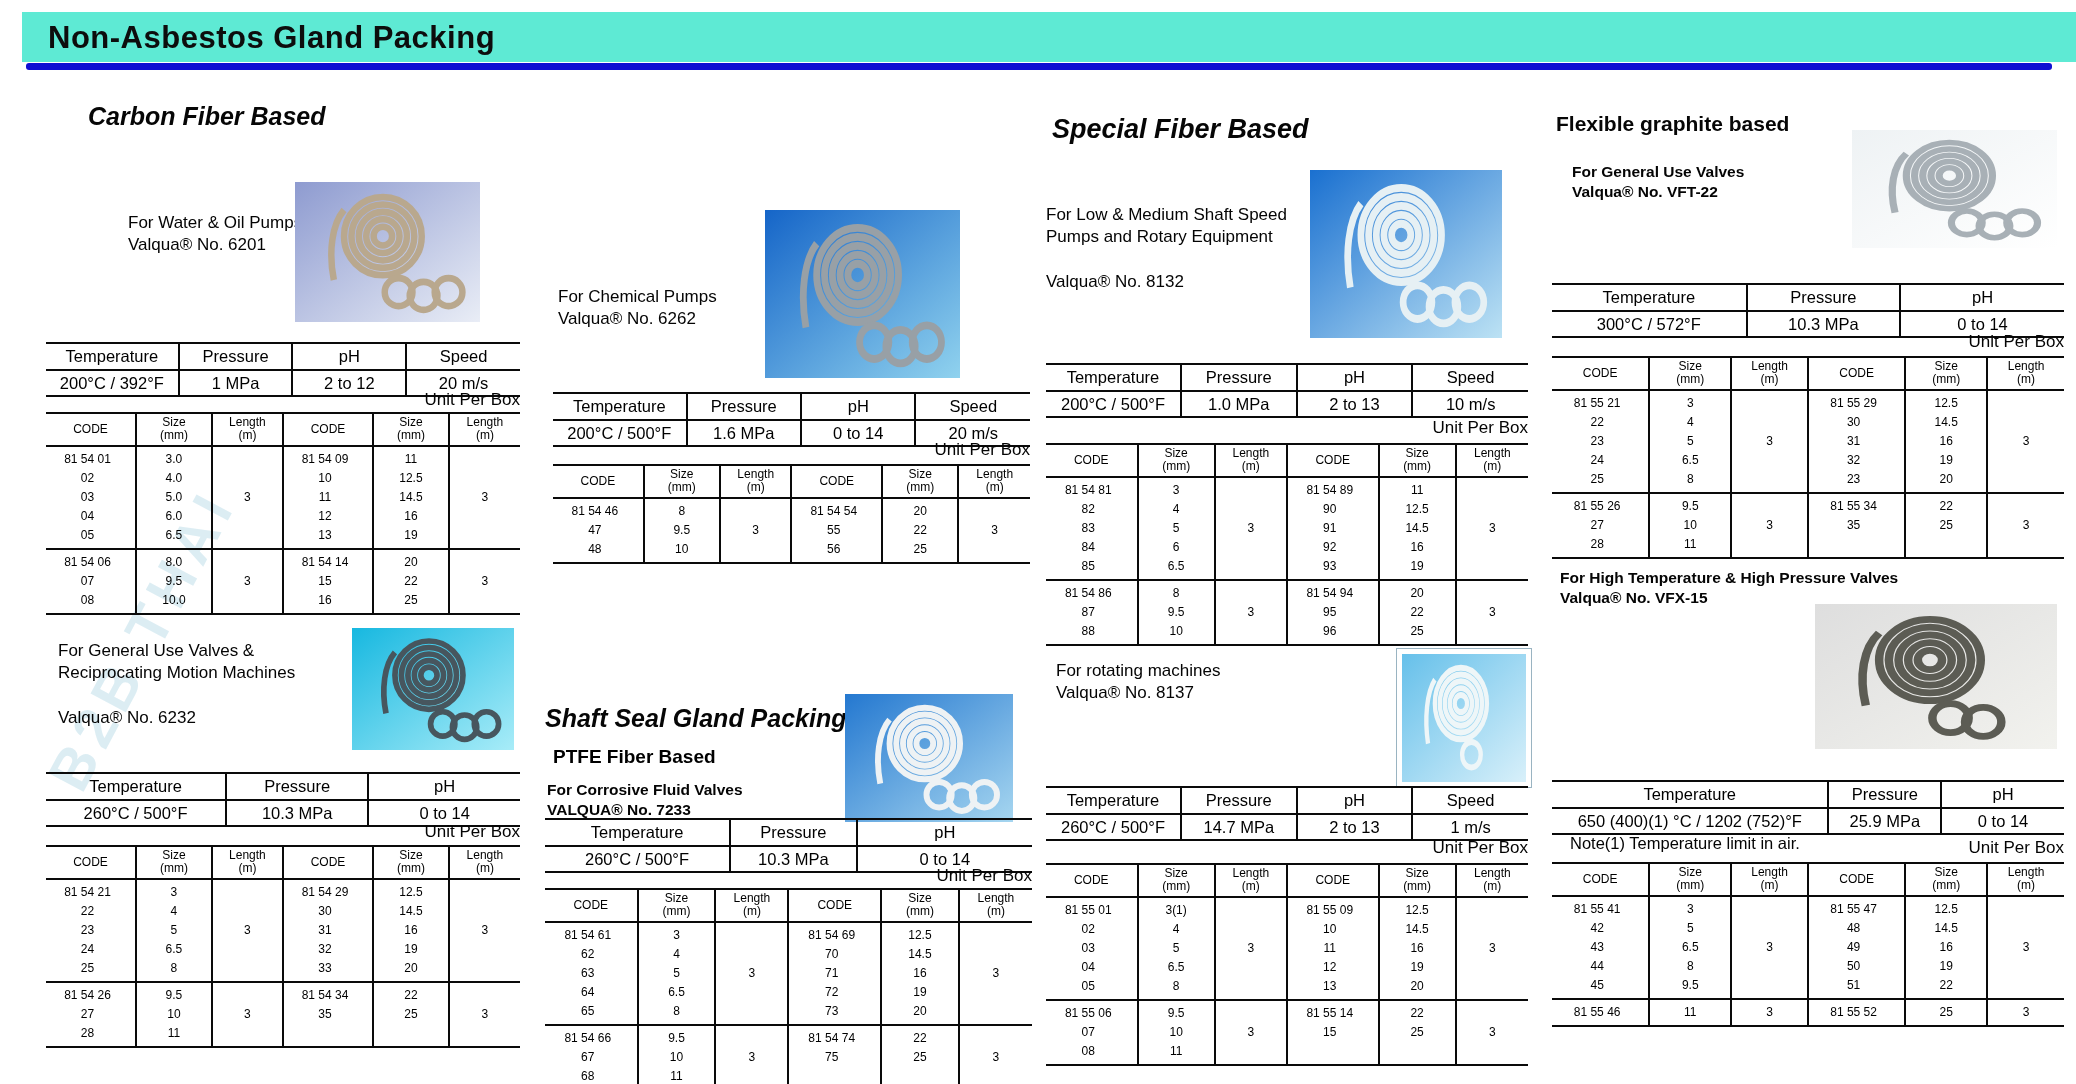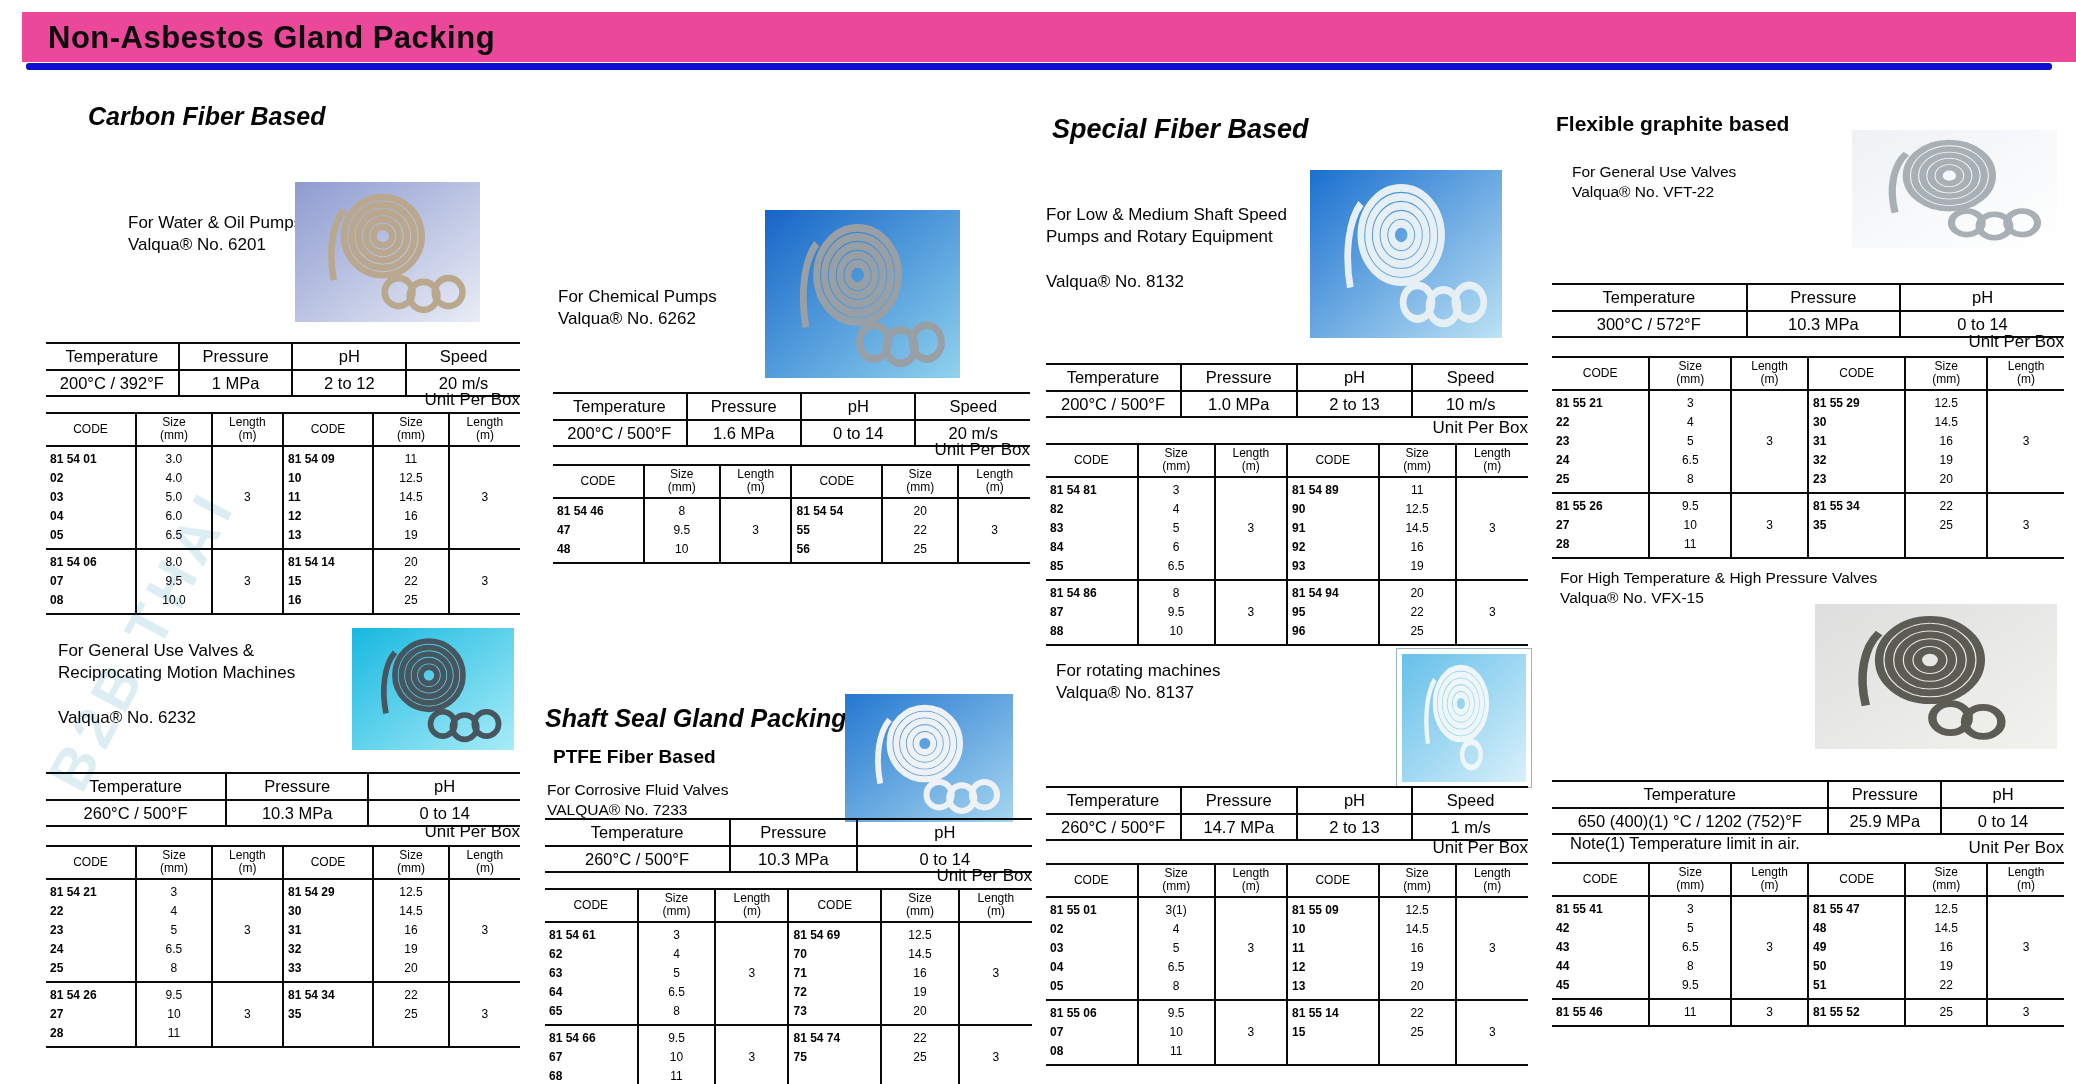--- a/index.html
+++ b/index.html
@@ -1,39 +1,39 @@
 <!DOCTYPE html>
 <html><head>
 <meta charset="utf-8">
 <style>
   html,body{margin:0;padding:0;background:#fff;}
   .page{position:relative;width:2076px;height:1084px;background:#ffffff;overflow:hidden;
         font-family:"Liberation Sans","DejaVu Sans",sans-serif;color:#000;}
-  .header-bar{position:absolute;left:22px;top:12px;width:2054px;height:50px;background:#ec4899;}
+  .header-bar{position:absolute;left:22px;top:12px;width:2054px;height:50px;background:#5eead4;}
   .title{display:inline-block;padding-left:26px;line-height:52px;font-size:31px;font-weight:bold;color:#0d0d0d;letter-spacing:.5px;}
   .rule{position:absolute;left:26px;top:63px;width:2026px;height:7px;background:#0f0fd2;border-radius:3px;}
   .sec-heading{position:absolute;font-style:italic;font-weight:bold;font-size:25px;color:#060606;}
   .sec-heading.big{font-size:27px;}
   .sec-heading.noitalic{font-style:normal;font-size:21px;}
   .sub-heading{position:absolute;font-weight:bold;font-size:19px;}
   .desc{position:absolute;font-size:17px;line-height:1.32;white-space:pre-line;color:#040404;}
-  .desc-sm{font-size:15.5px;}
+  .desc-sm{font-size:15.5px;font-weight:bold;}
   .upb{position:absolute;font-size:17px;text-align:right;color:#040404;}
   .note{position:absolute;font-size:16.5px;color:#040404;margin-left:14px;}
   .cond-table{position:absolute;border-collapse:collapse;table-layout:fixed;font-size:16.5px;}
   .cond-table td{border:2px solid #0a0a0a;text-align:center;padding:2px 3px;line-height:1.25;}
   .cond-table td:first-child{border-left:none;}
   .cond-table td:last-child{border-right:none;}
   .code-table{position:absolute;border-collapse:collapse;table-layout:fixed;font-size:12px;}
   .code-table th{font-weight:normal;border:2px solid #0a0a0a;padding:2px 2px;line-height:1.12;
                  white-space:pre-line;text-align:center;}
   .code-table td{border:2px solid #0a0a0a;vertical-align:top;padding:3px 4px;line-height:19px;}
   .code-table th:first-child,.code-table td:first-child{border-left:none;}
   .code-table th:last-child,.code-table td:last-child{border-right:none;}
-  .code-cell{white-space:pre-line;text-align:left;font-weight:bold;padding-right:10px !important;}
+  .code-cell{white-space:pre-line;text-align:center;font-weight:normal;padding-right:10px !important;}
   .size-cell{white-space:pre-line;text-align:center;}
   .len-cell{text-align:center;vertical-align:middle !important;}
   .pimg{position:absolute;}
   .pimg svg{display:block;}
   .pimg.framed{background:#fff;border:1px solid #9ab4c2;padding:5px;box-sizing:border-box;}
   .watermark{position:absolute;left:34px;top:770px;font-size:58px;font-weight:bold;letter-spacing:8px;
              color:rgba(140,196,214,0.30);transform:rotate(-62deg);transform-origin:0 0;pointer-events:none;}
 </style>
 </head>
 <body>

